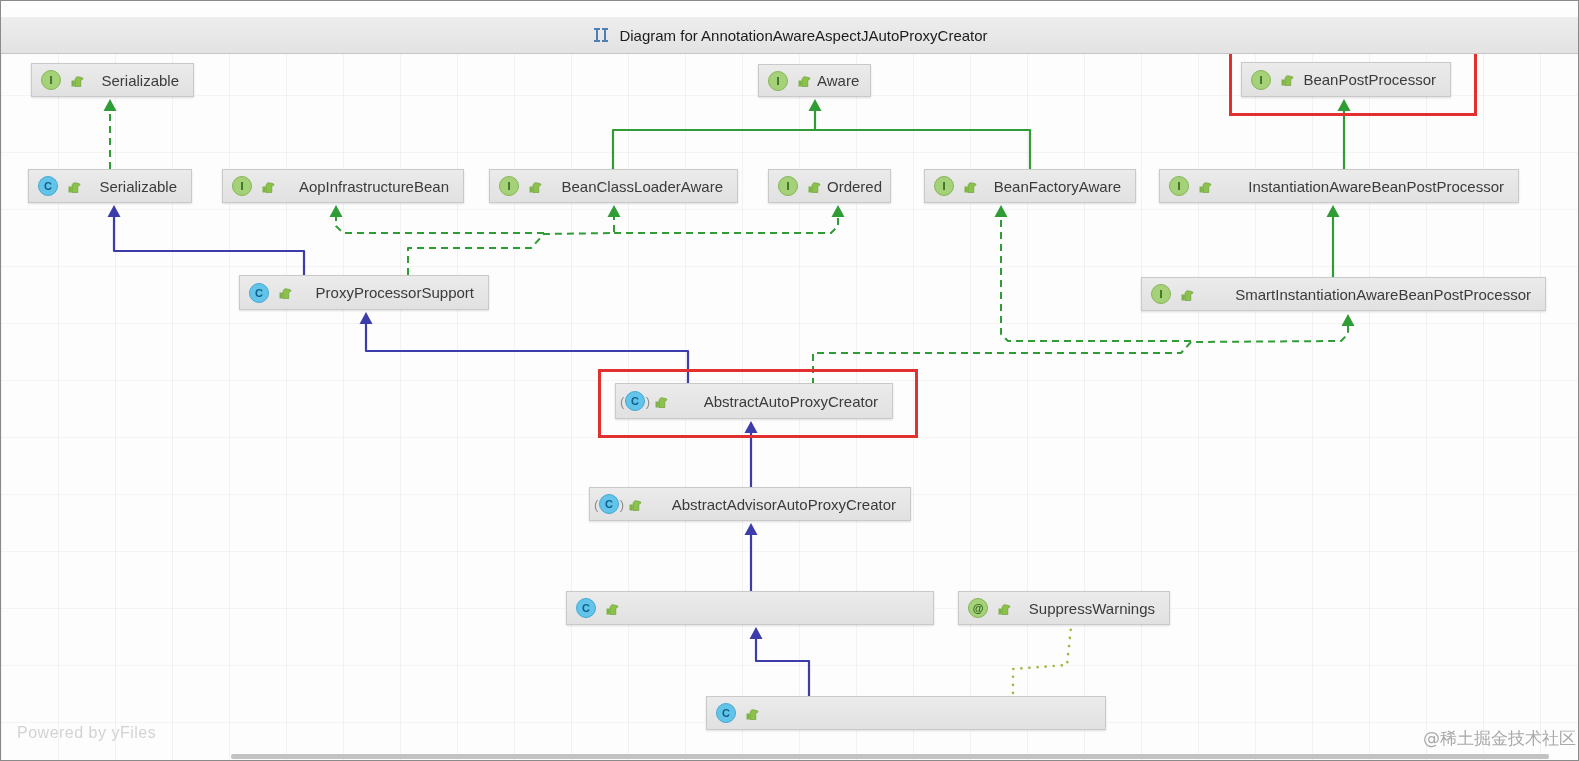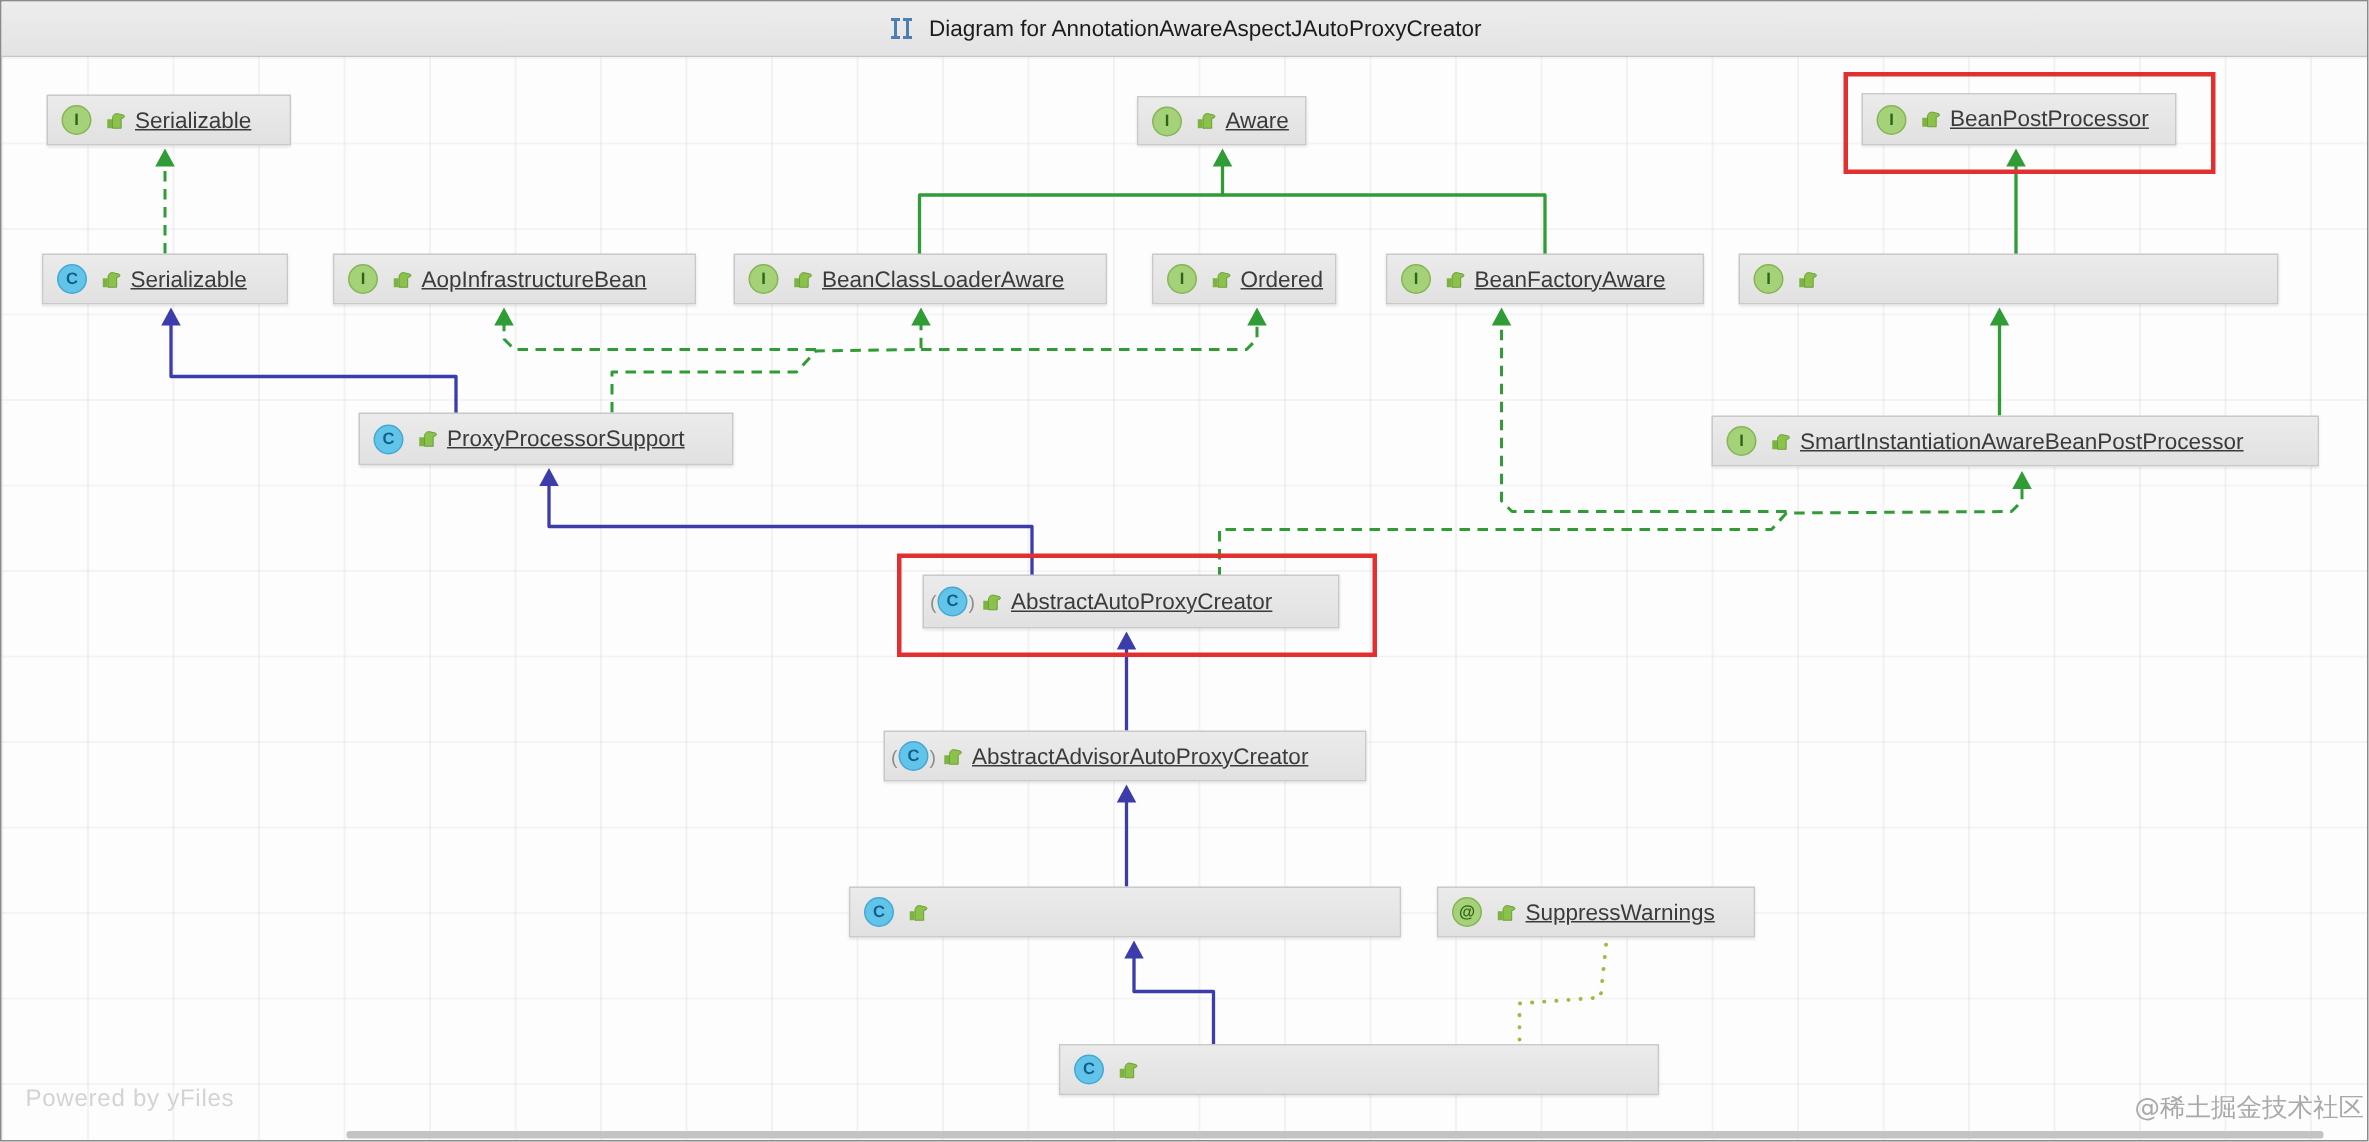--- a/index.html
+++ b/index.html
@@ -2,21 +2,21 @@
 <html><head>
 <meta charset="utf-8">
 <style>
   html,body{margin:0;padding:0;}
   body{
     width:1579px;height:761px;position:relative;overflow:hidden;
     font-family:"Liberation Sans","DejaVu Sans",sans-serif;
     background:#fdfdfd;border:1px solid #8a8a8a;box-sizing:border-box;
   }
   #titlebar{
-    position:absolute;left:0;top:0;width:100%;height:36px;
+    position:absolute;left:0;top:16px;width:100%;height:36px;
     background:linear-gradient(#ededed,#e3e3e3);
     border-bottom:1px solid #c6c6c6;
     display:flex;align-items:center;justify-content:center;gap:8px;
     z-index:5;
   }
   #titlebar .title-text{font-size:15px;color:#1c1c1c;}
   #canvas{
     position:absolute;left:0;top:37px;width:1579px;height:724px;
     background-image:
       linear-gradient(to right, rgba(0,0,0,0.045) 1px, transparent 1px),
@@ -26,22 +26,22 @@
   .node{
     position:absolute;box-sizing:border-box;
     background:linear-gradient(#ebebeb,#e1e1e1);
     border:1px solid #c9c9c9;
     box-shadow:0 1px 2px rgba(0,0,0,0.12);
     display:flex;align-items:center;
     padding:0 8px 0 9px;gap:6px;cursor:default;
     z-index:3;
   }
   .node .label{
-    flex:1;text-align:left;font-size:15px;color:#3b3b3b;
-    white-space:nowrap;padding-right:6px;text-decoration:underline;
+    flex:1;text-align:right;font-size:15px;color:#3b3b3b;
+    white-space:nowrap;padding-right:6px;
   }
   .type-icon{
     width:18px;height:18px;border-radius:50%;flex:0 0 18px;
     display:flex;align-items:center;justify-content:center;
     font-size:11px;font-weight:bold;position:relative;
   }
   .type-icon.interface,.type-icon.annotation{background:#a5d178;border:1px solid #86b556;color:#2d6419;}
   .type-icon.class,.type-icon.abstract-class{background:#62c4e9;border:1px solid #44a8d4;color:#0f5e8c;}
   .type-icon.abstract-class::before{content:"(";position:absolute;left:-6px;color:#8d8d8d;font-weight:normal;font-size:13px;}
   .type-icon.abstract-class::after{content:")";position:absolute;right:-6px;color:#8d8d8d;font-weight:normal;font-size:13px;}
@@ -142,20 +142,21 @@
           <path d="M5 5 c0-2.2 1.6-3.6 3.4-3.2 l3.8 0.9 c1 0.3 1 1.6 0 1.9 l-1.4 0.4 v6.5 h-5.8 z" fill="#8bc34a" stroke="#689636" stroke-width="0.6"></path>
         </svg></span>
       <span class="label">BeanFactoryAware</span>
     </div>
     <div class="node" style="left: 1158px; top: 131px; width: 360px; height: 34px;">
       <span class="type-icon interface">I</span>
       <span class="key-icon"><svg width="14" height="13" viewBox="0 0 14 13">
           <path d="M1.5 5.5 h3.2 v6 h-3.2 z" fill="#7cb342"></path>
           <path d="M5 5 c0-2.2 1.6-3.6 3.4-3.2 l3.8 0.9 c1 0.3 1 1.6 0 1.9 l-1.4 0.4 v6.5 h-5.8 z" fill="#8bc34a" stroke="#689636" stroke-width="0.6"></path>
         </svg></span>
+      <span class="label">InstantiationAwareBeanPostProcessor</span>
     </div>
     <div class="node" style="left: 238px; top: 237px; width: 250px; height: 35px;">
       <span class="type-icon class">C</span>
       <span class="key-icon"><svg width="14" height="13" viewBox="0 0 14 13">
           <path d="M1.5 5.5 h3.2 v6 h-3.2 z" fill="#7cb342"></path>
           <path d="M5 5 c0-2.2 1.6-3.6 3.4-3.2 l3.8 0.9 c1 0.3 1 1.6 0 1.9 l-1.4 0.4 v6.5 h-5.8 z" fill="#8bc34a" stroke="#689636" stroke-width="0.6"></path>
         </svg></span>
       <span class="label">ProxyProcessorSupport</span>
     </div>
     <div class="node" style="left: 1140px; top: 239px; width: 405px; height: 34px;">

